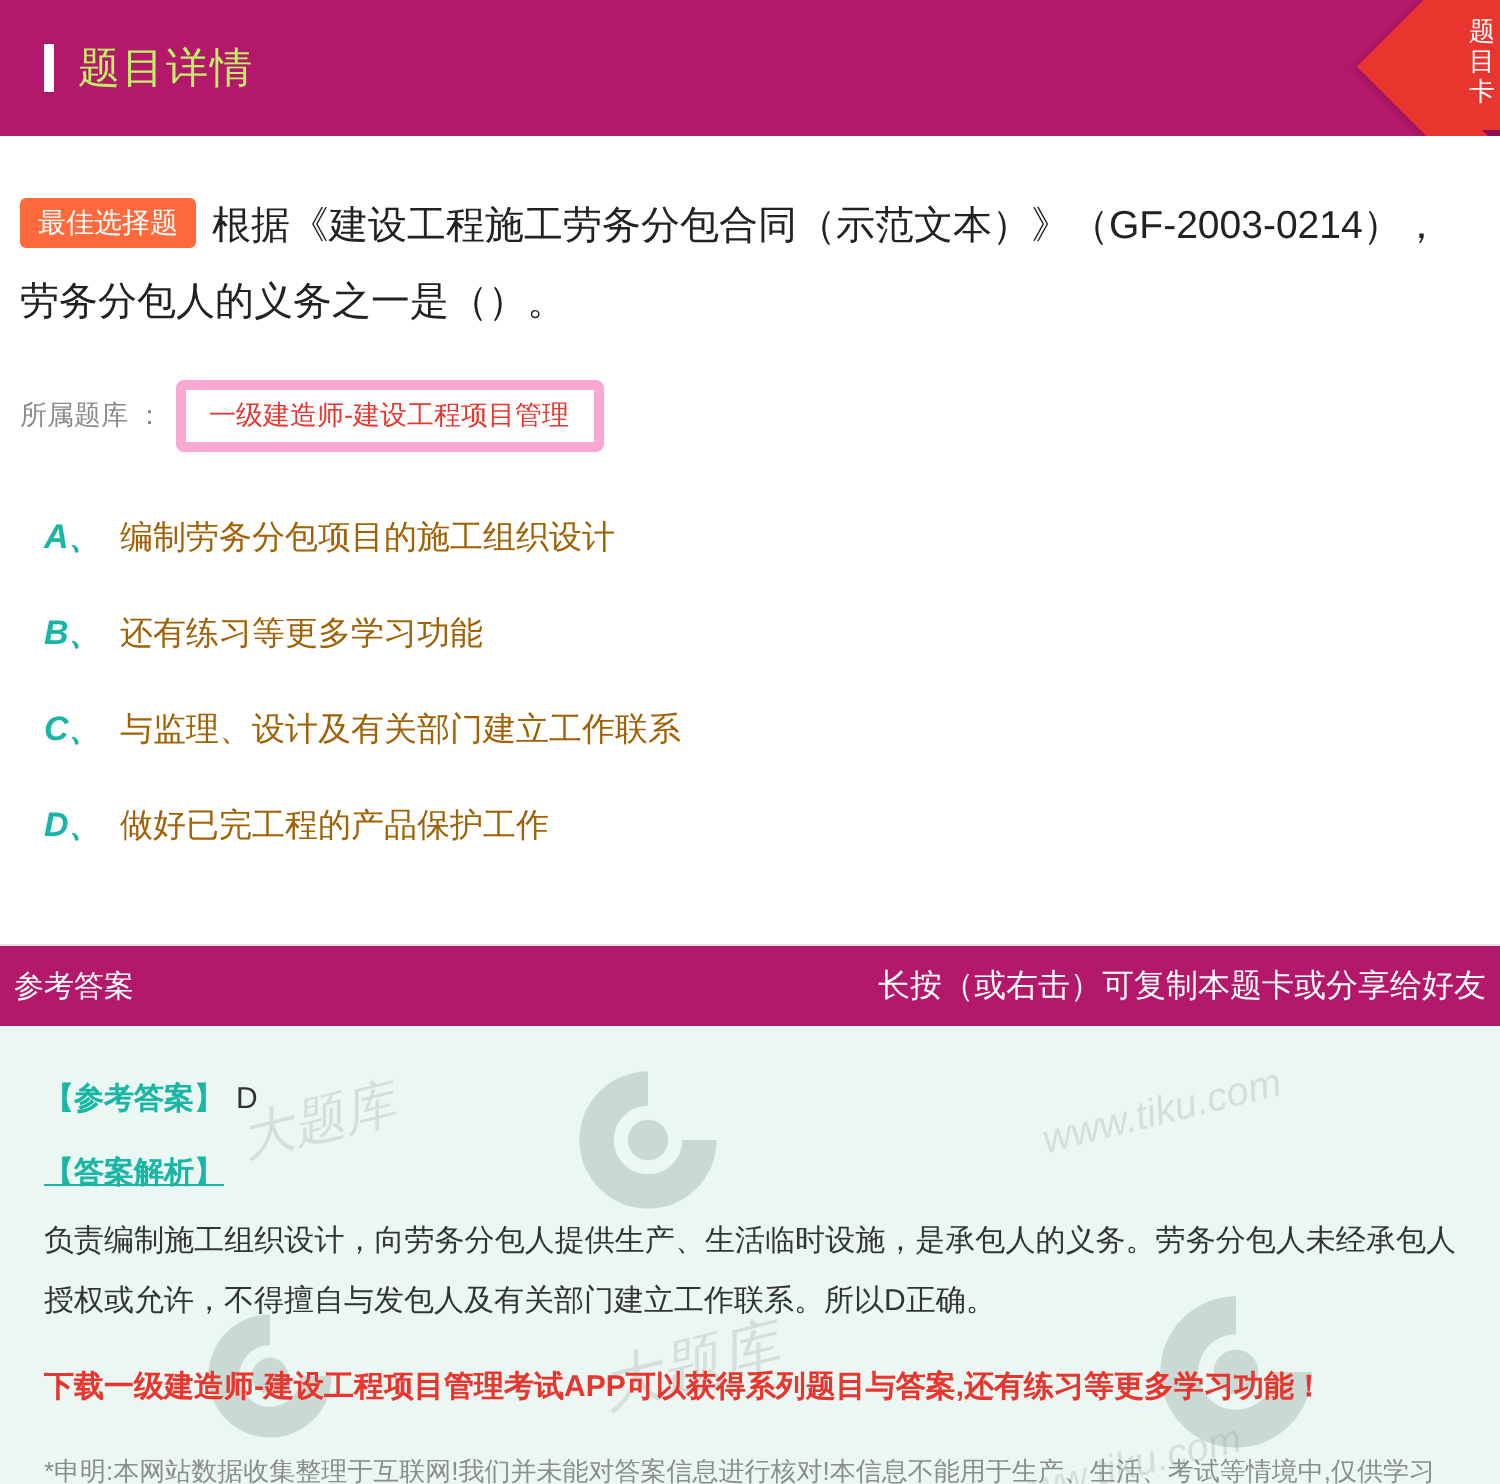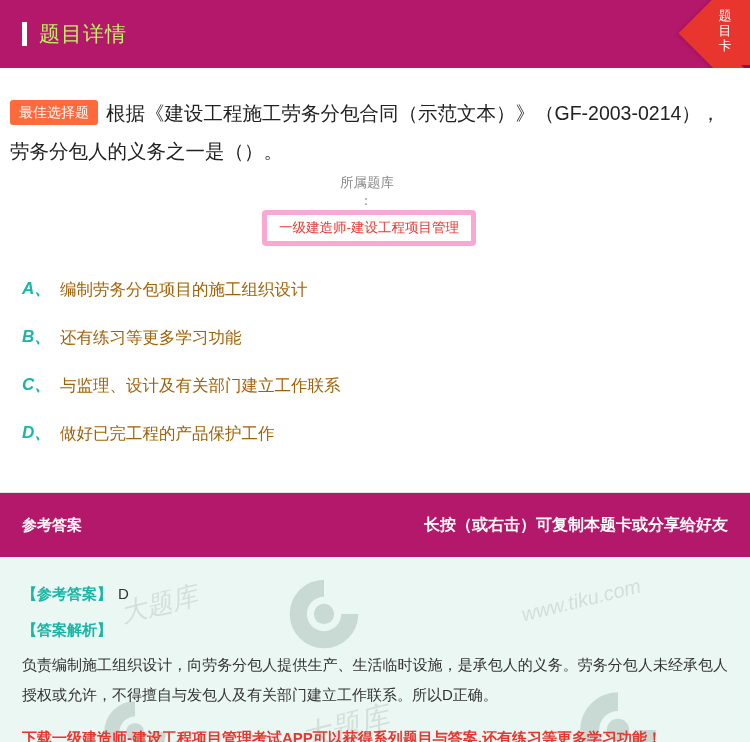--- a/index.html
+++ b/index.html
@@ -55,21 +55,21 @@
     right: -22px;
     width: 74px;
     height: 86px;
     background: #e8362f;
     transform: rotate(45deg);
     box-shadow: -1px 2px 3px rgba(0,0,0,0.12);
   }
   .ribbon .rib-text {
     position: absolute;
     top: 8px;
-    right: 16px;
+    right: 0;
     width: 18px;
     color: #ffffff;
     font-size: 13px;
     line-height: 15px;
     text-align: center;
     letter-spacing: 0px;
   }
   .ribbon .rib-fold {
     position: absolute;
     bottom: -6px;
@@ -94,26 +94,25 @@
     background: #ff6a3d;
     color: #ffffff;
     font-size: 14px;
     padding: 4px 9px;
     border-radius: 3px;
     vertical-align: 3px;
     margin-right: 8px;
     line-height: 17px;
   }
   .bank-row {
-    margin-top: 4px;
+    margin-top: 20px;
     display: flex;
     align-items: center;
     font-size: 13.5px;
     color: #8a8a8a;
-    flex-direction: column;
   }
   .bank-label { margin-right: 4px; }
   .bank-colon { margin-right: 6px; }
   .bank-pill {
     display: inline-block;
     border: 5px solid #f9a8d4;
     color: #e8362f;
     border-radius: 4px;
     padding: 5px 12px;
     font-size: 13.5px;
@@ -148,27 +147,26 @@
   
   .spacer { height: 24px; }
   .divider {
     height: 1px;
     background: #e2e2e2;
   }
 
   
   .ans-head {
     background: #b4186b;
-    height: 64px;
+    height: 40px;
     display: flex;
     align-items: center;
     justify-content: space-between;
-    padding: 0 22px;
+    padding: 0 7px;
     color: #ffffff;
-    font-weight: bold;
   }
   .ans-head-left { font-size: 15px; }
   .ans-head-right { font-size: 16px; text-align: right; }
 
   
   .ans-body {
     position: relative;
     background: #eaf7f2;
     padding: 22px 22px 16px 22px;
     min-height: 262px;
@@ -190,20 +188,21 @@
     margin-left: 6px;
     letter-spacing: 1px;
   }
   .ans-sub {
     position: relative;
     z-index: 3;
     margin-top: 12px;
     color: #19b5a5;
     font-weight: bold;
     font-size: 15px;
+    text-decoration: underline;
   }
   .ans-para {
     position: relative;
     z-index: 3;
     margin-top: 10px;
     font-size: 15px;
     line-height: 30px;
     color: #333333;
     text-align: justify;
   }

